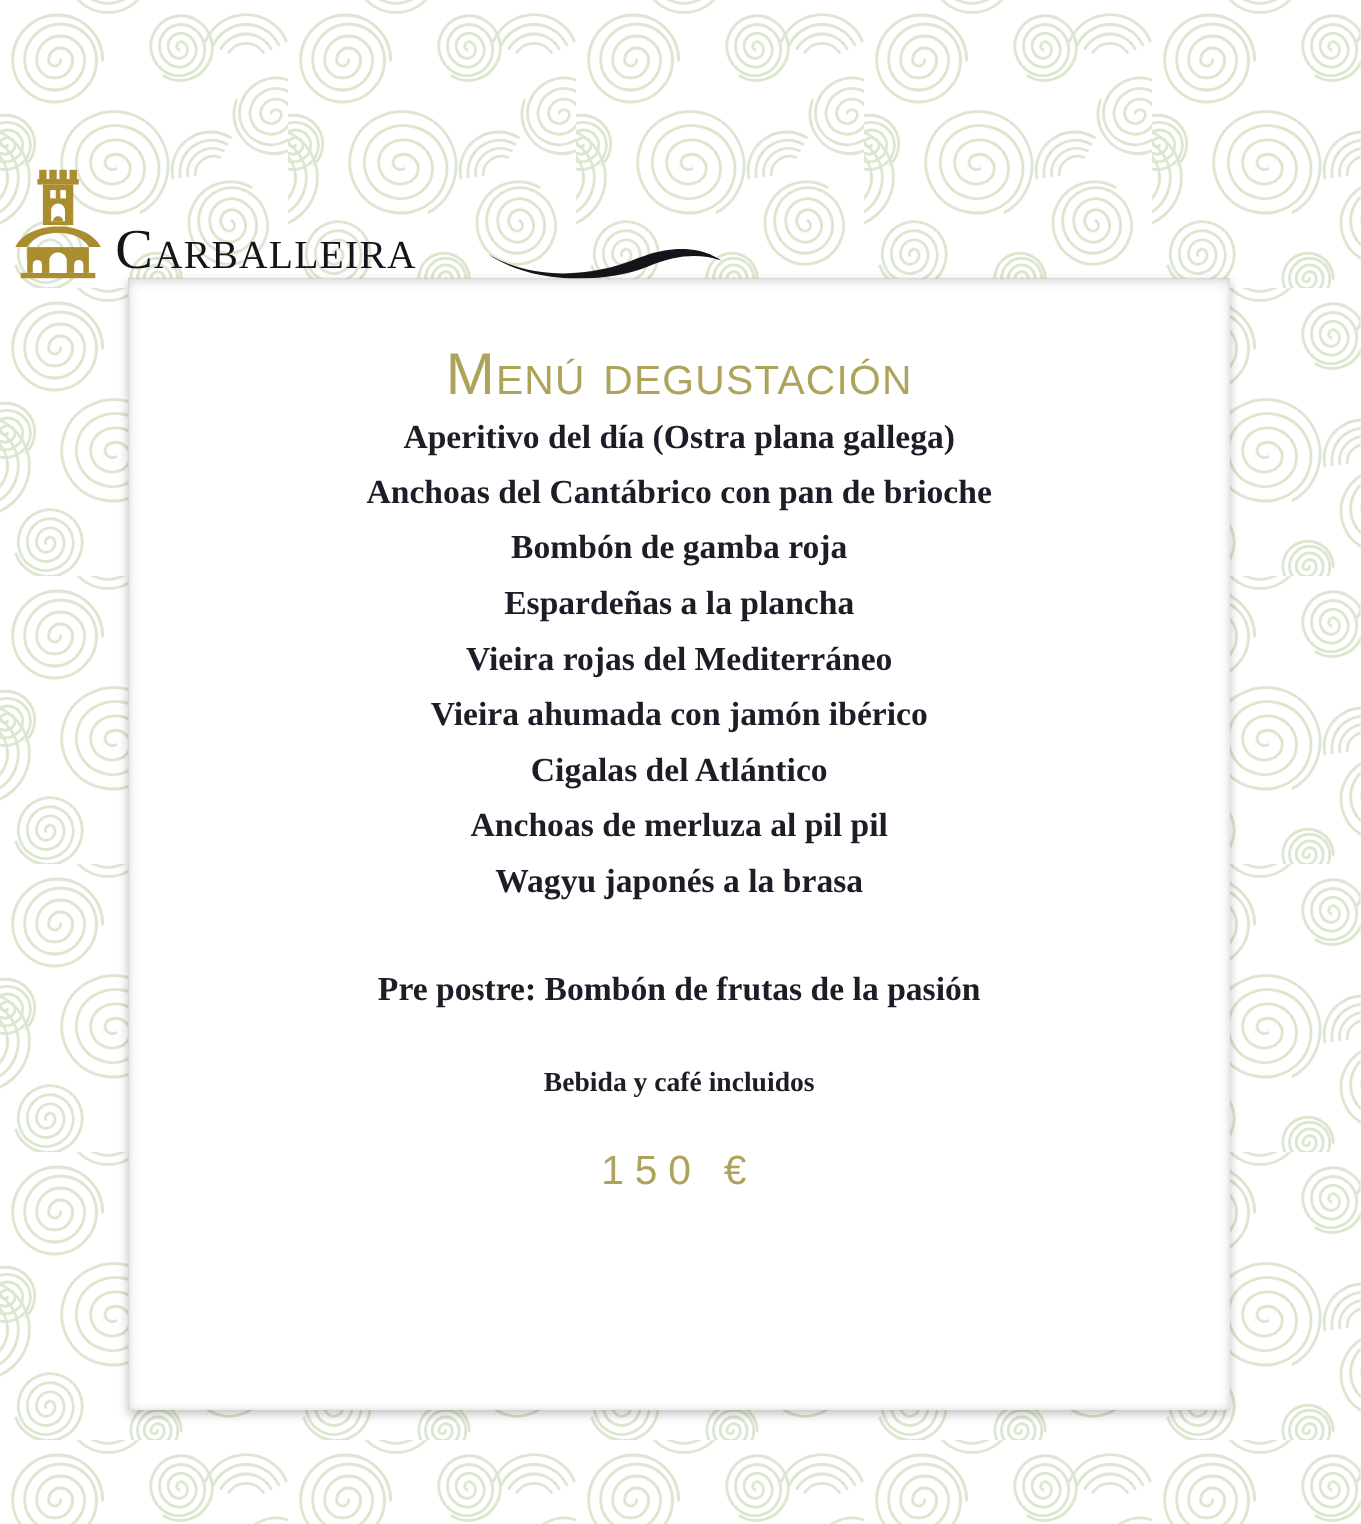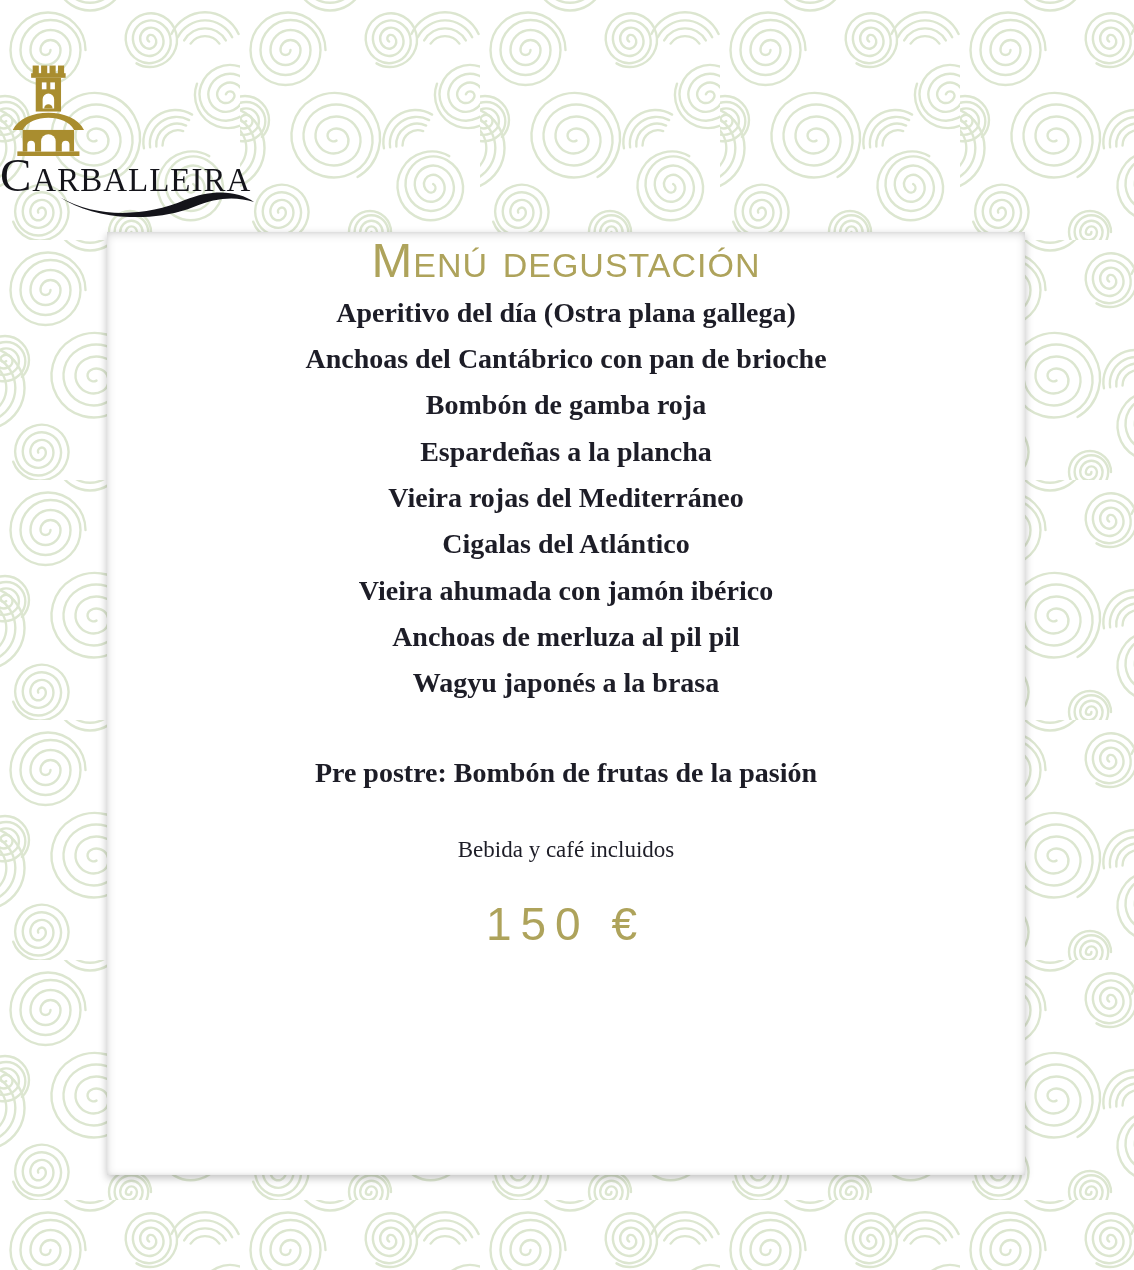--- a/index.html
+++ b/index.html
@@ -20,21 +20,21 @@
     color:var(--text);
   }
   .bg-pattern{
     position:absolute;inset:0;z-index:0;
   }
   .bg-pattern svg{display:block;width:100%;height:100%;}
   .swirl{stroke:var(--pattern-green);fill:none;stroke-width:2.4;stroke-linecap:round;}
 
   .header{
     position:absolute;top:0;left:0;right:0;height:232px;z-index:2;
-    display:flex;flex-direction:column;align-items:flex-start;
+    display:flex;flex-direction:row;align-items:flex-end;
   }
   .logo-tower{margin-top:64px;width:96px;height:92px;color:var(--gold);}
   .logo-tower svg{display:block;width:100%;height:100%;}
   .wordmark{
     margin-top:-4px;
     font-family:"Liberation Serif", serif;
     font-variant:small-caps;
     font-size:47px;
     letter-spacing:1px;
     color:#14141a;
@@ -44,20 +44,21 @@
   .swoosh svg{display:block;width:100%;height:100%;}
 
   .menu-card{
     position:absolute;z-index:1;
     left:107px;top:232px;width:918px;height:943px;
     background:var(--paper);
     box-shadow: inset 0 2px 10px rgba(0,0,0,0.16), inset 0 0 4px rgba(0,0,0,0.06), 0 3px 8px rgba(0,0,0,0.25);
     text-align:center;
   }
   .menu-title{
+    margin-top:52px;
     font-family:"Liberation Sans", sans-serif;
     font-variant:small-caps;
     font-weight:400;
     font-size:49px;
     line-height:1.18;
     letter-spacing:1px;
     color:var(--title-gold);
   }
   .menu-items{}
   .menu-item{
@@ -69,29 +70,29 @@
   .menu-extras{margin-top:41px;}
   .menu-extra{
     font-size:28px;
     font-weight:700;
     line-height:52px;
     color:var(--text);
   }
   .menu-note{
     margin-top:34px;
     font-size:23px;
-    font-weight:400;
+    font-weight:700;
     line-height:34px;
     color:var(--text);
   }
   .menu-price{
     margin-top:29px;
     font-family:"Liberation Sans", sans-serif;
     font-weight:400;
-    font-size:46px;
+    font-size:34px;
     line-height:56px;
     letter-spacing:9px;
     color:var(--title-gold);
   }
 </style>
 </head>
 <body>
 
 <div class="bg-pattern">
   <svg width="1134" height="1270" xmlns="http://www.w3.org/2000/svg">
@@ -154,22 +155,22 @@
 </div>
 
 <div class="menu-card">
   <div class="menu-title">Menú degustación</div>
   <div class="menu-items">
       <div class="menu-item">Aperitivo del día (Ostra plana gallega)</div>
       <div class="menu-item">Anchoas del Cantábrico con pan de brioche</div>
       <div class="menu-item">Bombón de gamba roja</div>
       <div class="menu-item">Espardeñas a la plancha</div>
       <div class="menu-item">Vieira rojas del Mediterráneo</div>
+      <div class="menu-item">Vieira ahumada con jamón ibérico</div>
       <div class="menu-item">Cigalas del Atlántico</div>
-      <div class="menu-item">Vieira ahumada con jamón ibérico</div>
       <div class="menu-item">Anchoas de merluza al pil pil</div>
       <div class="menu-item">Wagyu japonés a la brasa</div>
     </div>
   <div class="menu-extras">
       <div class="menu-extra">Pre postre: Bombón de frutas de la pasión</div>
     </div>
   <div class="menu-note">Bebida y café incluidos</div>
   <div class="menu-price">150 €</div>
 </div>
 

